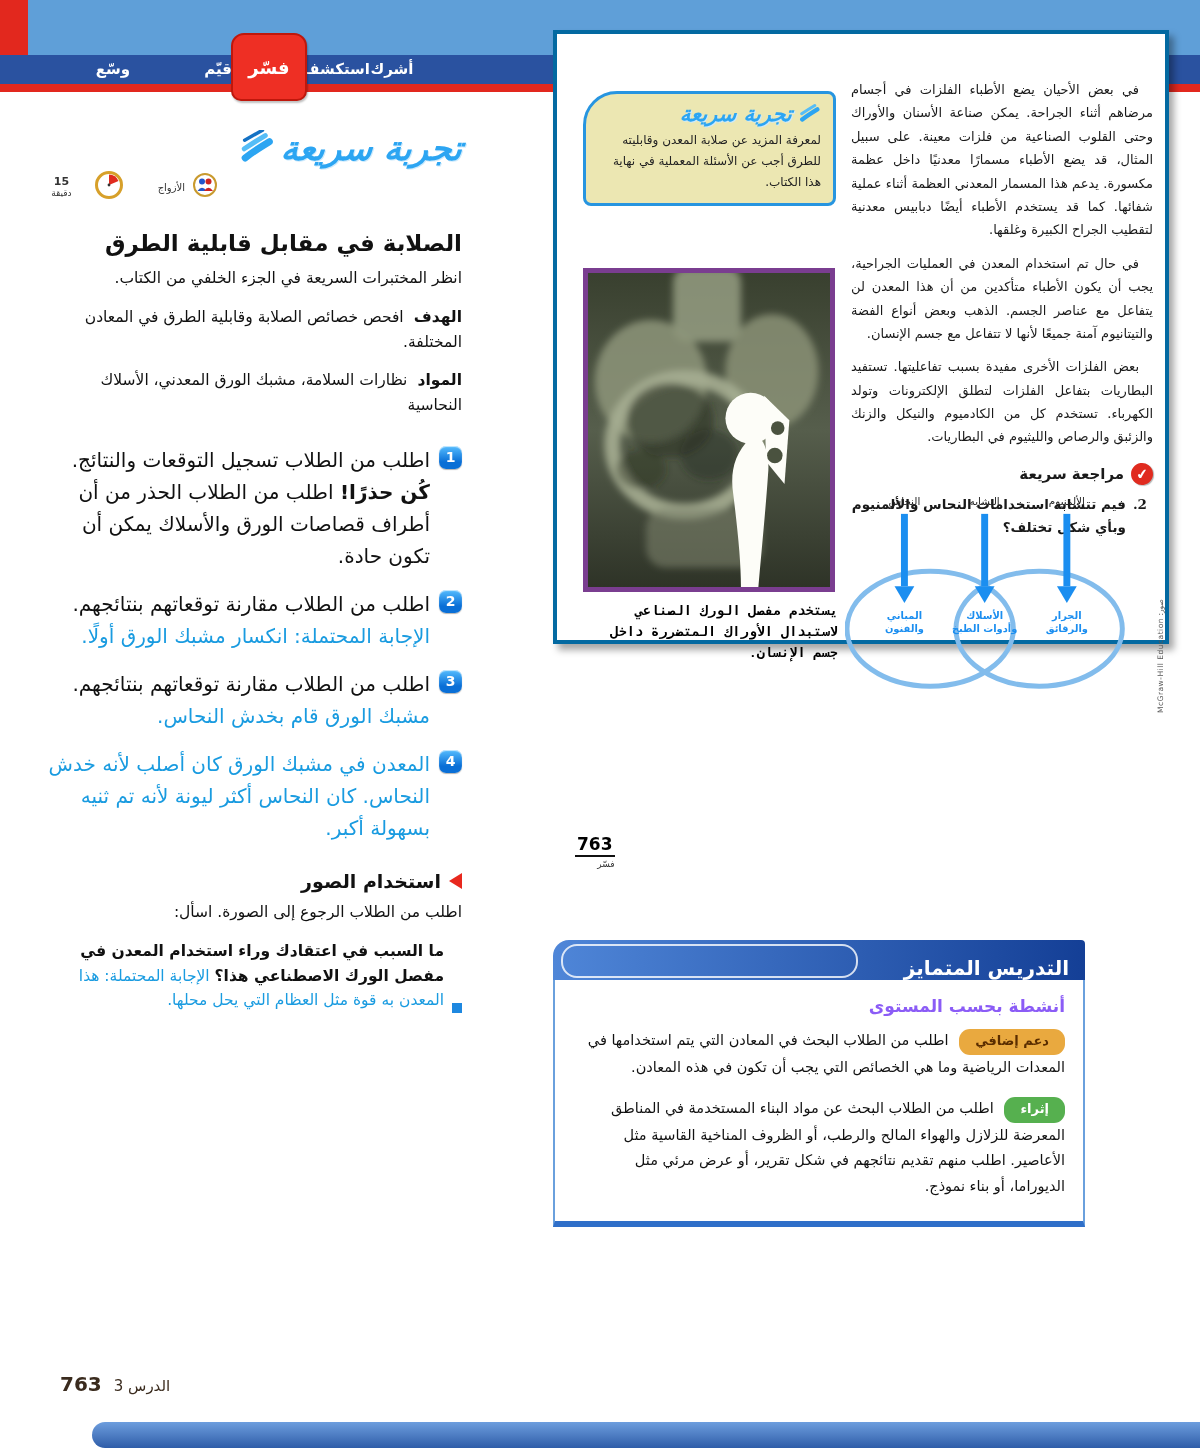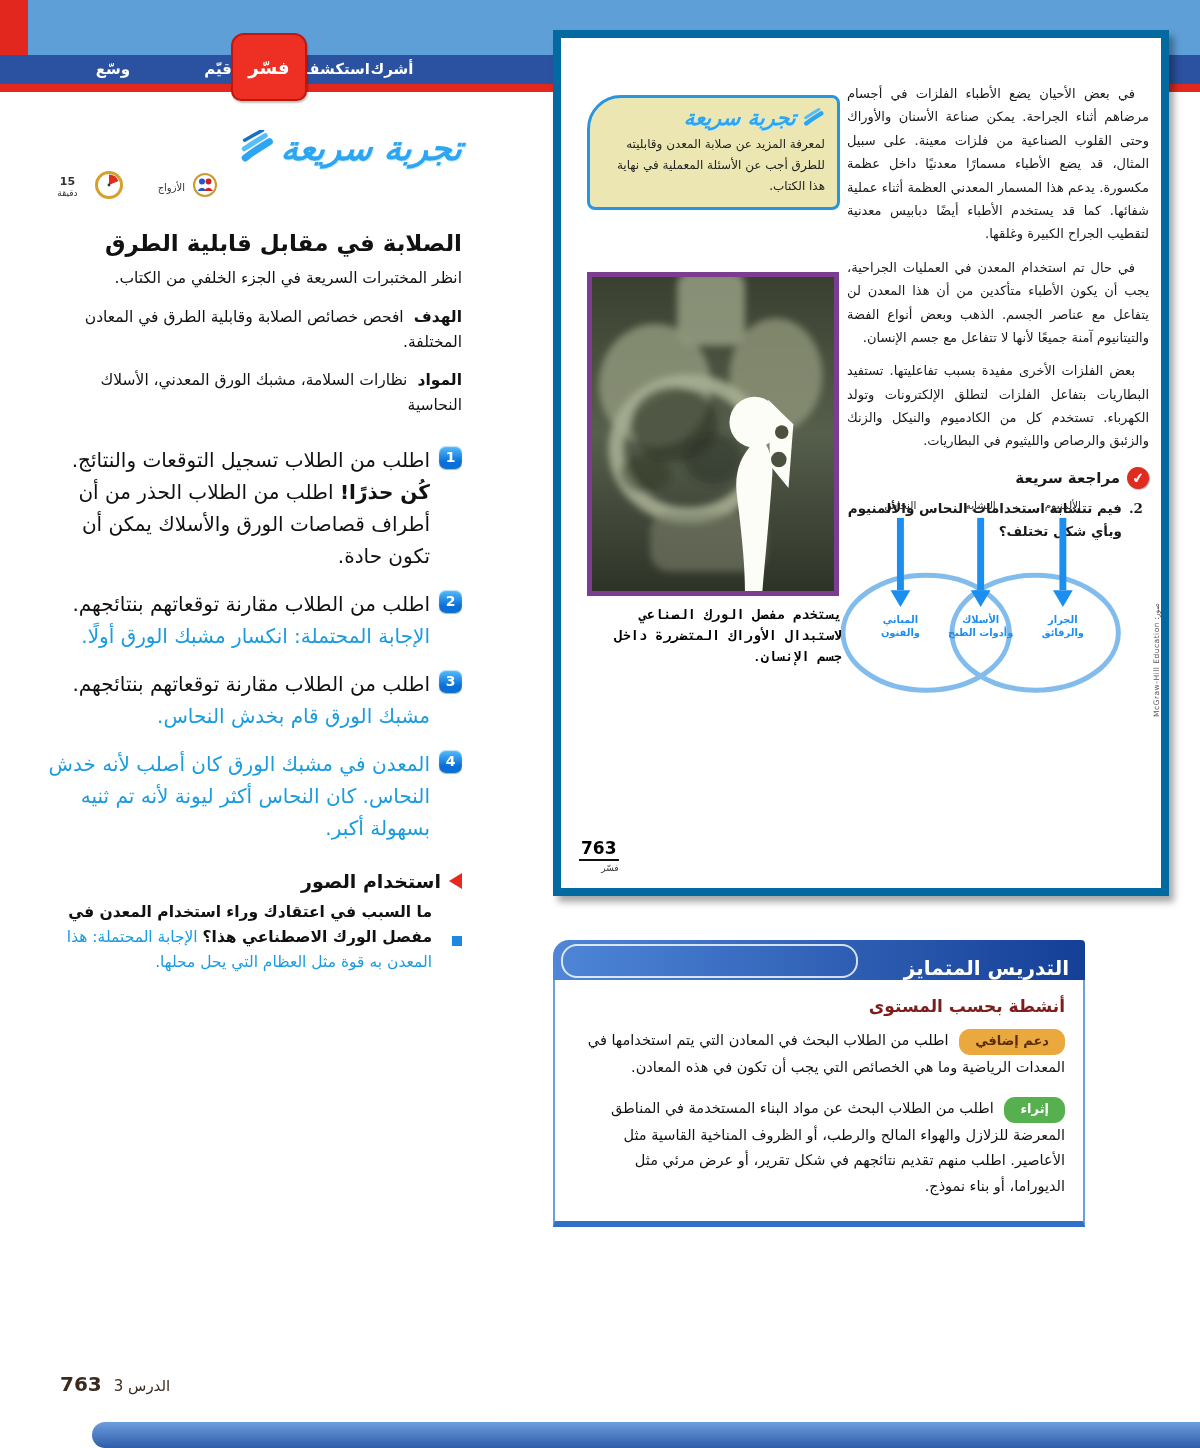--- a/index.html
+++ b/index.html
@@ -21,41 +21,41 @@
   
   .tcol{position:absolute;left:38px;top:118px;width:494px;direction:rtl;padding-right:70px;
         box-sizing:border-box;color:#111;}
   .qheader{display:flex;align-items:center;gap:6px;margin:10px 0 2px 0;}
   .script{color:#2ca5f2;font-weight:bold;font-style:italic;letter-spacing:1px;
           text-shadow:1px 1px 0 #cdeafc;}
   .script.big{font-size:34px;transform:skewX(-4deg);}
   .script.small{font-size:21px;transform:skewX(-4deg);}
   .meta-row{display:flex;align-items:center;gap:8px;margin:2px 245px 18px 0;}
   .meta-label{font-size:10px;color:#333;}
-  .time-block{font-size:9px;color:#333;text-align:center;line-height:1.2;margin-right:8px;}
+  .time-block{font-size:9px;color:#333;text-align:center;line-height:1.2;margin-right:14px;}
   .time-block b{font-size:11px;}
   .ttitle{font-size:23px;font-weight:bold;margin:26px 0 10px 0;}
   .tcol p{font-size:15.5px;line-height:1.6;margin:0 0 14px 8px;}
   .blue{color:#199be0;}
   .step{display:flex;gap:9px;margin:0 0 16px 0;align-items:flex-start;}
   .stepnum{flex:0 0 auto;width:23px;height:23px;border-radius:7px;margin-top:2px;
            background:linear-gradient(180deg,#55bdff 0%,#0a6fd6 70%);color:#fff;font-weight:bold;
            font-size:14px;display:flex;align-items:center;justify-content:center;
            box-shadow:inset 0 1px 1px rgba(255,255,255,.7),0 1px 1px rgba(0,0,0,.3);}
   .steptext{font-size:20px;line-height:1.6;}
   .sec-head{display:flex;align-items:center;gap:8px;margin:26px 0 8px 0;}
   .tri-left{width:0;height:0;border-top:8px solid transparent;border-bottom:8px solid transparent;
             border-right:13px solid #e8281e;}
   .sec-head b{font-size:19px;}
-  .bullet-row{display:flex;gap:20px;align-items:center;}
+  .bullet-row{display:flex;gap:8px;align-items:flex-end;}
   .sq{flex:0 0 auto;width:10px;height:10px;background:#1e88e0;margin-top:7px;}
 
   
-  .sbox{position:absolute;left:553px;top:30px;width:616px;height:866px;background:#fff;
-        border:8px solid #0369a1;box-sizing:border-box;box-shadow:5px 6px 7px rgba(0,0,0,.35);
+  .sbox{position:absolute;left:553px;top:30px;width:616px;height:614px;background:#fff;
+        border:4px solid #0369a1;box-sizing:border-box;box-shadow:5px 6px 7px rgba(0,0,0,.35);
         direction:rtl;}
   .sbody{position:absolute;right:12px;top:44px;width:302px;
          font-family:"DejaVu Serif","DejaVu Sans",serif;font-size:13px;color:#1a1a1a;}
   .sbody p{margin:0 0 10px 0;line-height:1.8;text-align:justify;text-indent:14px;}
   .review{margin-top:14px;}
   .review-head{display:flex;align-items:center;gap:7px;font-weight:bold;font-size:15px;}
   .chk{flex:0 0 auto;width:22px;height:22px;border-radius:50%;background:#e02b1f;color:#fff;
        font-size:14px;display:flex;align-items:center;justify-content:center;transform:rotate(-8deg);
        box-shadow:1px 1px 1px rgba(0,0,0,.3);}
   .review-q{display:flex;gap:7px;margin:8px 6px 0 0;font-weight:bold;font-size:13.5px;line-height:1.7;}
@@ -79,21 +79,21 @@
   
   .dbox{position:absolute;left:553px;top:940px;width:532px;direction:rtl;}
   .dhead{position:relative;height:40px;background:linear-gradient(to left,#143f96,#4f86d8);
          border-radius:16px 4px 0 0;color:#fff;font-weight:bold;font-size:20px;
          display:flex;align-items:flex-end;justify-content:flex-start;padding-right:16px;
          box-sizing:border-box;}
   .dhead::after{content:"";position:absolute;left:8px;top:4px;width:55%;height:30px;
          border:2px solid rgba(255,255,255,.8);border-radius:16px;}
   .dbody{border:2px solid #6aa0dd;border-top:none;border-bottom:6px solid #2f6fc9;background:#fff;
          padding:14px 18px 18px 18px;}
-  .dsub{color:#7f1d1d;font-weight:bold;font-size:17px;margin:2px 0 12px 0;}
+  .dsub{color:#8b5cf6;font-weight:bold;font-size:17px;margin:2px 0 12px 0;}
   .dbody p{font-size:14.5px;line-height:1.75;margin:0 0 16px 12px;color:#111;}
   .pill{display:inline-block;padding:1px 16px 2px 16px;border-radius:11px;font-size:13px;
         font-weight:bold;margin-left:6px;}
   .pill.gold{background:#e9a93f;color:#5a2d00;}
   .pill.green{background:#56b04f;color:#fff;}
 
   
   .footer{position:absolute;left:60px;top:1372px;display:flex;align-items:baseline;gap:12px;
           color:#3a2b1e;}
   .footer .pg{font-weight:bold;font-size:20px;}
@@ -190,20 +190,21 @@
       <span class="stepnum">4</span>
       <div class="steptext">
         <span class="blue">المعدن في مشبك الورق كان أصلب لأنه خدش النحاس. كان النحاس أكثر ليونة لأنه تم ثنيه بسهولة أكبر.</span>
       </div>
     </div>
 
     <div class="sec-head">
       <span class="tri-left"></span>
       <b>استخدام الصور</b>
     </div>
+    <p>اطلب من الطلاب الرجوع إلى الصورة. اسأل:</p>
     <div class="bullet-row">
       <span class="sq"></span>
       <p style="margin:0">
         <b>ما السبب في اعتقادك وراء استخدام المعدن في مفصل الورك الاصطناعي هذا؟</b>
         <span class="blue">الإجابة المحتملة: هذا المعدن به قوة مثل العظام التي يحل محلها.</span>
       </p>
     </div>
   </div>
 
   <div class="sbox">

